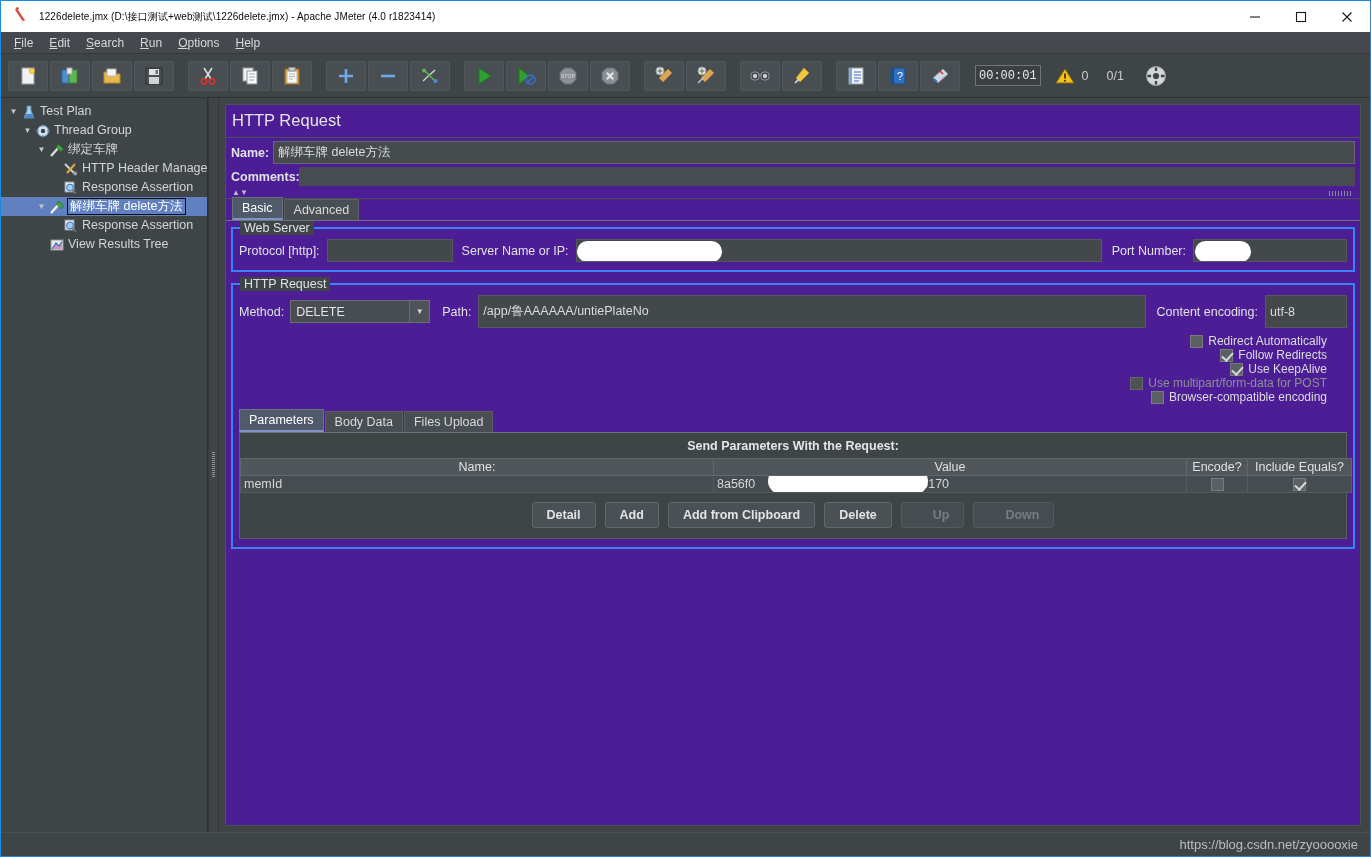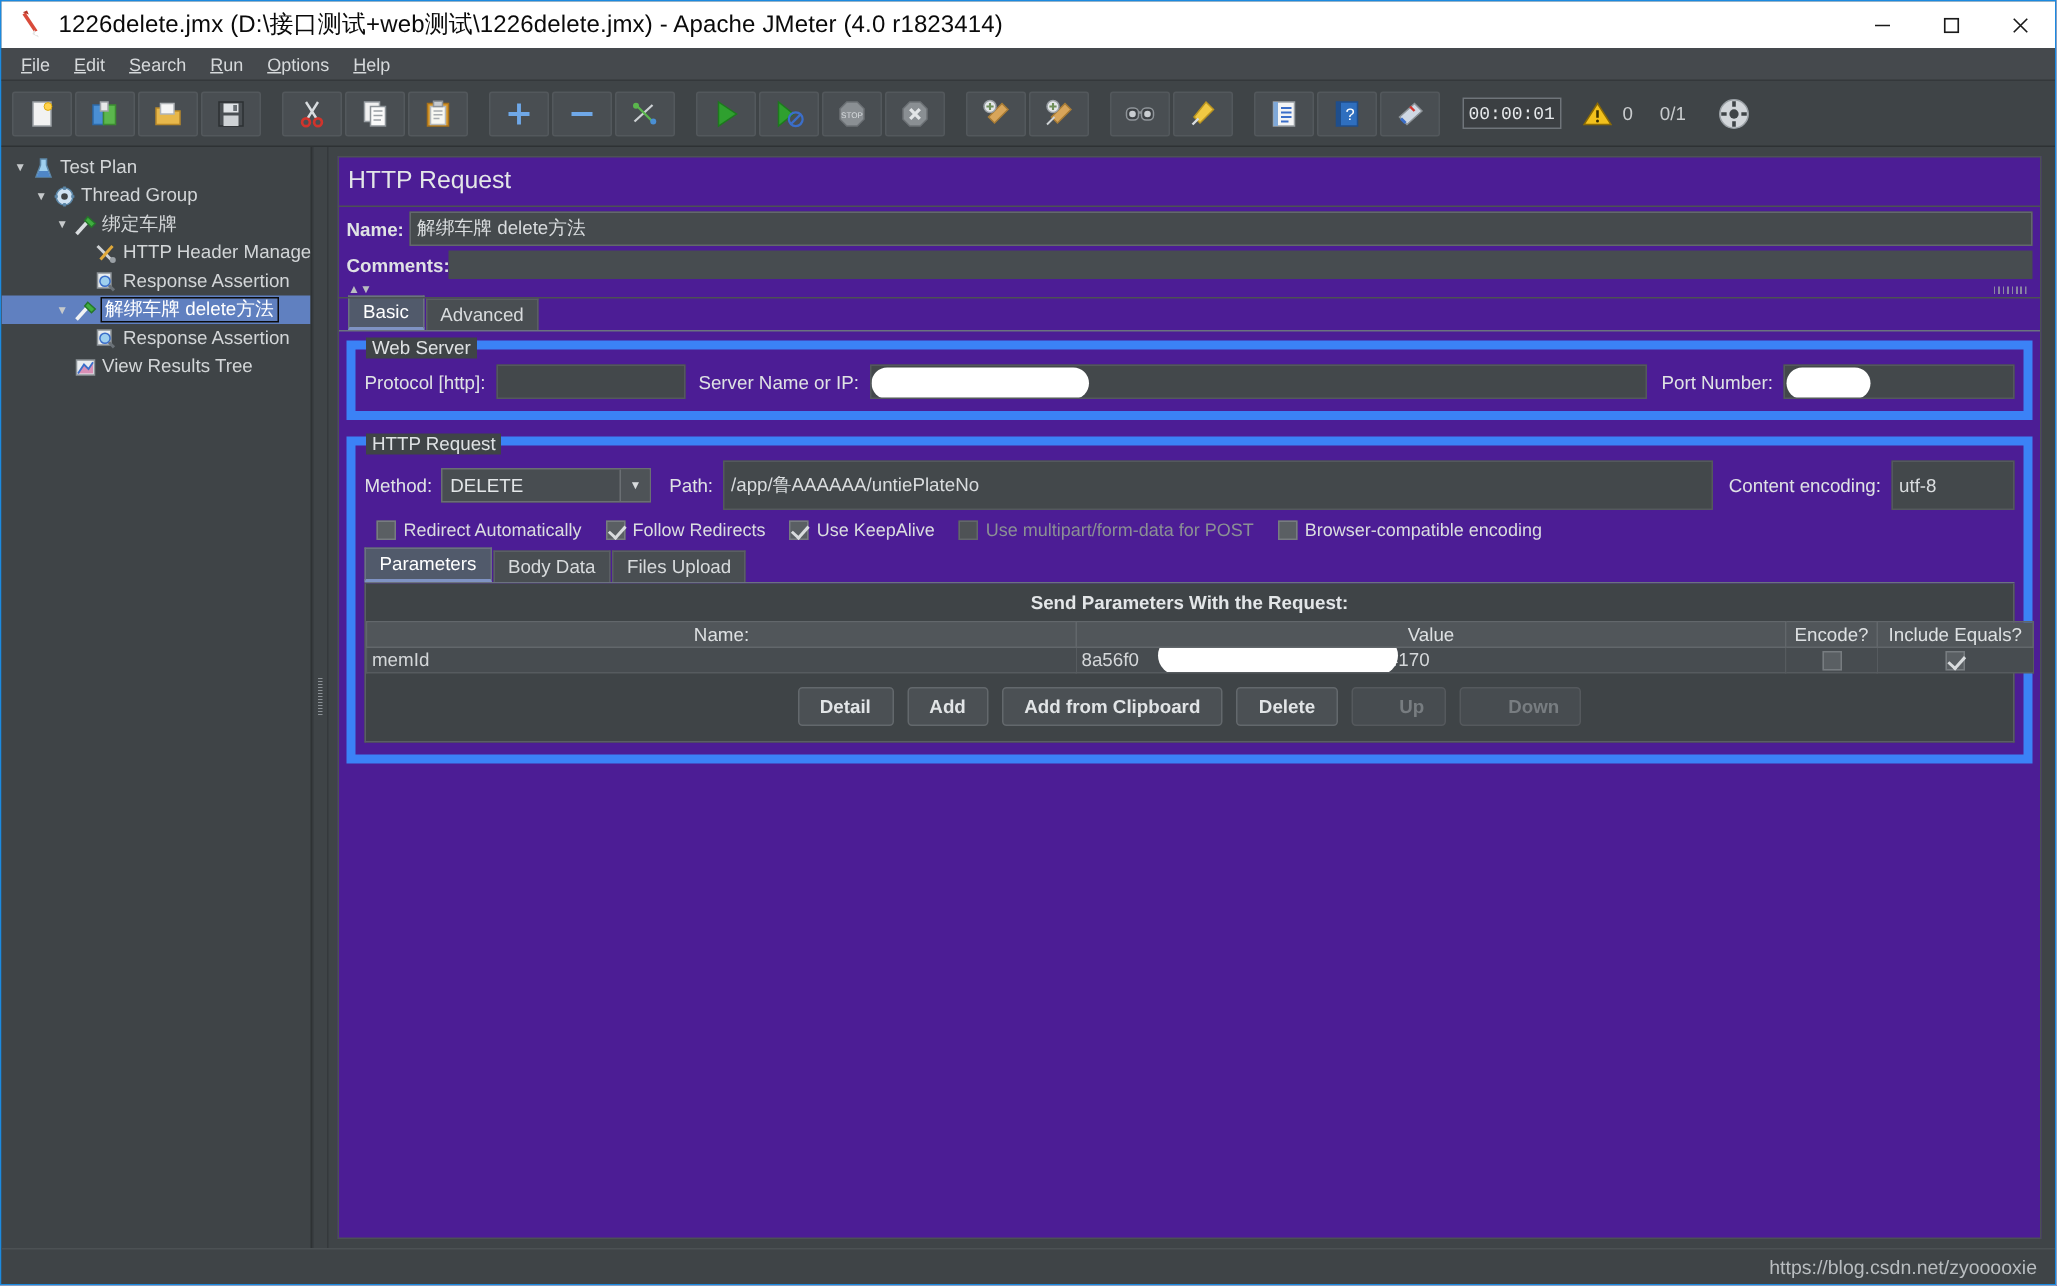--- a/index.html
+++ b/index.html
@@ -30,21 +30,21 @@
     flex: 0 0 auto;
     position: relative;
   }
   .titlebar-icon {
     width: 26px; height: 22px;
     margin-left: 8px;
     position: relative;
     flex: 0 0 auto;
   }
   .title-text {
-    font-size: 16px;
+    font-size: 10px;
     color: #0a0a0a;
     margin-left: 4px;
     white-space: nowrap;
     letter-spacing: 0.1px;
   }
   .wincontrols {
     margin-left: auto;
     display: flex;
     height: 31px;
   }
@@ -250,21 +250,21 @@
   .tab.active {
     background: #515a6b;
     color: #ffffff;
     border-color: #6b7280;
     border-bottom: 2px solid #7f93c4;
   }
 
   
   .groupbox {
     margin: 6px 5px 0 5px;
-    border: 6px solid #3b82f6;
+    border: 2px solid #3b82f6;
     position: relative;
     padding: 10px 6px 8px 6px;
     flex: 0 0 auto;
   }
   .group-legend {
     position: absolute;
     top: -8px; left: 7px;
     background: #3f4447;
     padding: 0 4px;
     font-size: 12.5px;
@@ -289,21 +289,21 @@
   .sel .arrowbtn {
     margin-left: auto;
     width: 20px; height: 21px;
     background: #4e5357;
     border-left: 1px solid #6a6f73;
     display: flex; align-items: center; justify-content: center;
     color: #d8dbdd; font-size: 8px;
   }
 
   
-  .cbrow { padding: 6px 4px 4px 8px; display: flex; align-items: flex-end; gap: 0; }
+  .cbrow { padding: 6px 4px 4px 8px; display: flex; align-items: flex-end; gap: 0; flex-direction: column; }
   .cbitem { display: flex; align-items: center; margin-right: 16px; }
   .cbox {
     width: 13px; height: 13px;
     background: #5a5f63;
     border: 1px solid #777c80;
     margin-right: 5px;
     position: relative;
     flex: 0 0 auto;
   }
   .cbox.checked::after {

